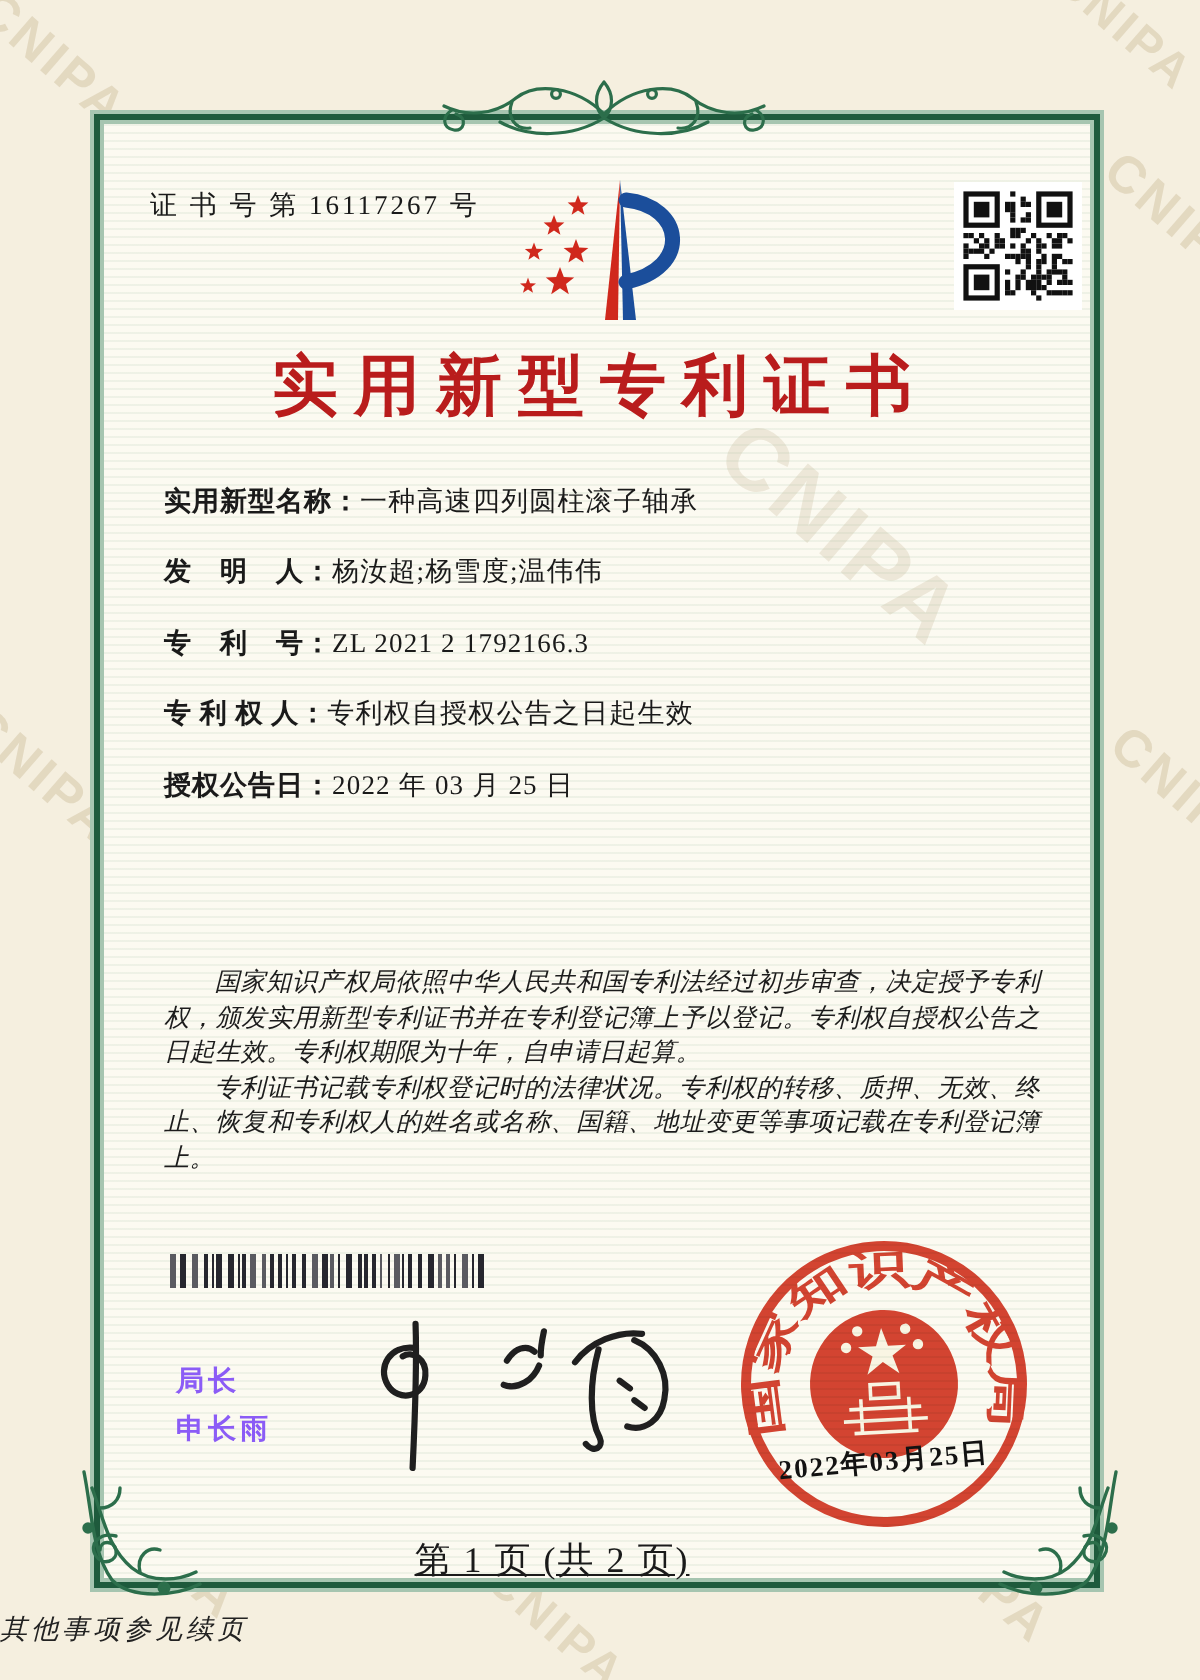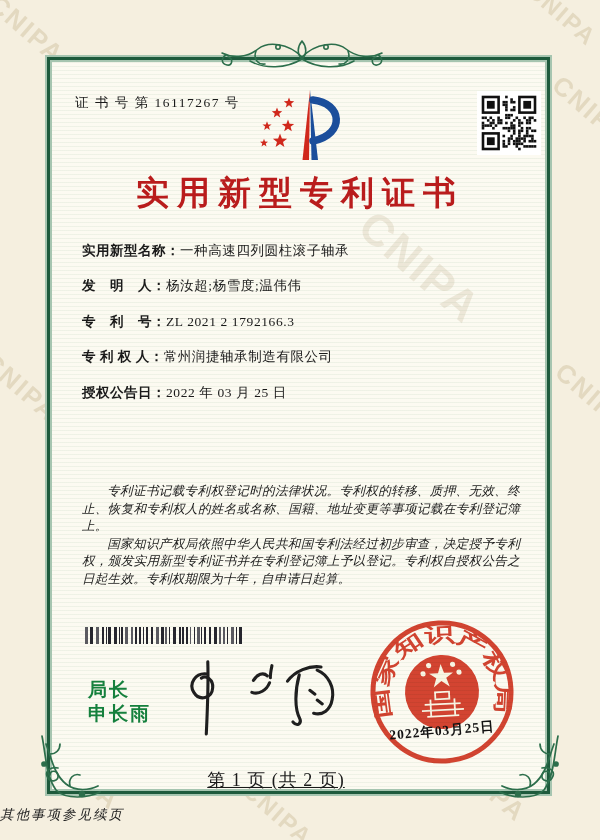--- a/index.html
+++ b/index.html
@@ -39,21 +39,21 @@
   .paras{
     position:absolute;left:82px;top:483px;width:438px;
     font-size:12.6px;line-height:17.6px;text-align:justify;
     font-style:italic;letter-spacing:0.2px;color:#1c1c1c;
   }
   .paras p{margin:0;text-indent:2em;}
   .barcode{position:absolute;left:85px;top:627px;}
   .signer{
     position:absolute;left:88px;top:678px;
     font-family:"Liberation Sans","DejaVu Sans",sans-serif;
-    font-weight:700;font-size:19px;letter-spacing:2px;line-height:24px;color:#15803d;
+    font-weight:700;font-size:14px;letter-spacing:2px;line-height:24px;color:#8b5cf6;
   }
   .signature{position:absolute;left:172px;top:652px;transform:rotate(-2deg);}
   .seal{position:absolute;left:366px;top:616px;width:152px;height:152px;opacity:0.95;mix-blend-mode:multiply;transform:rotate(-3deg);}
   .seal-date{
     position:absolute;left:364px;top:722px;width:156px;text-align:center;
     transform:rotate(-5deg);font-weight:700;font-size:13.5px;letter-spacing:1px;color:#121212;
   }
   .page-info{position:absolute;left:0;top:768px;width:552px;text-align:center;font-size:18px;letter-spacing:1px;text-decoration:underline;}
   .continuation{position:absolute;left:0;top:806px;width:600px;text-align:left;font-size:13.5px;font-style:italic;letter-spacing:2px;color:#222;}
 </style>
@@ -261,30 +261,30 @@
   <div class="row">
     <span class="lbl">实用新型名称：</span><span class="val">一种高速四列圆柱滚子轴承</span>
   </div>
   <div class="row">
     <span class="lbl">发　明　人：</span><span class="val">杨汝超;杨雪度;温伟伟</span>
   </div>
   <div class="row">
     <span class="lbl">专　利　号：</span><span class="val">ZL 2021 2 1792166.3</span>
   </div>
   <div class="row">
-    <span class="lbl">专 利 权 人：</span><span class="val">常州润捷轴承制造有限公司</span>
+    <span class="lbl">专 利 权 人：</span><span class="val">专利权自授权公告之日起生效</span>
   </div>
   <div class="row">
     <span class="lbl">授权公告日：</span><span class="val">2022 年 03 月 25 日</span>
   </div>
 </div>
 
 <div class="paras">
+  <p>国家知识产权局依照中华人民共和国专利法经过初步审查，决定授予专利权，颁发实用新型专利证书并在专利登记簿上予以登记。专利权自授权公告之日起生效。专利权期限为十年，自申请日起算。</p>
   <p>专利证书记载专利权登记时的法律状况。专利权的转移、质押、无效、终止、恢复和专利权人的姓名或名称、国籍、地址变更等事项记载在专利登记簿上。</p>
-  <p>国家知识产权局依照中华人民共和国专利法经过初步审查，决定授予专利权，颁发实用新型专利证书并在专利登记簿上予以登记。专利权自授权公告之日起生效。专利权期限为十年，自申请日起算。</p>
 </div>
 
 <svg class="barcode" width="158" height="17" viewBox="0 0 158 17">
   <g id="barcode-bars">
       <rect x="0" y="0" width="3" height="17" fill="#5a5a60"></rect>
       <rect x="5" y="0" width="3" height="17" fill="#26262e"></rect>
       <rect x="11" y="0" width="3" height="17" fill="#5a5a60"></rect>
       <rect x="17" y="0" width="2" height="17" fill="#26262e"></rect>
       <rect x="21" y="0" width="1" height="17" fill="#26262e"></rect>
       <rect x="23" y="0" width="3" height="17" fill="#26262e"></rect>

